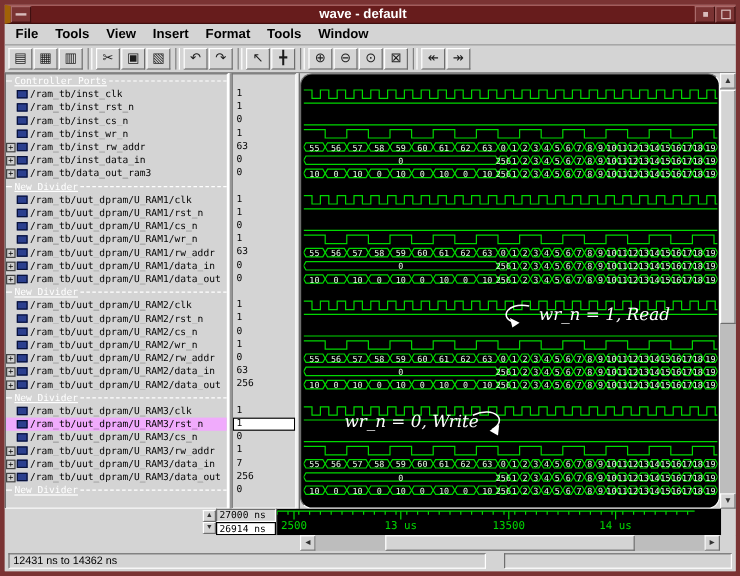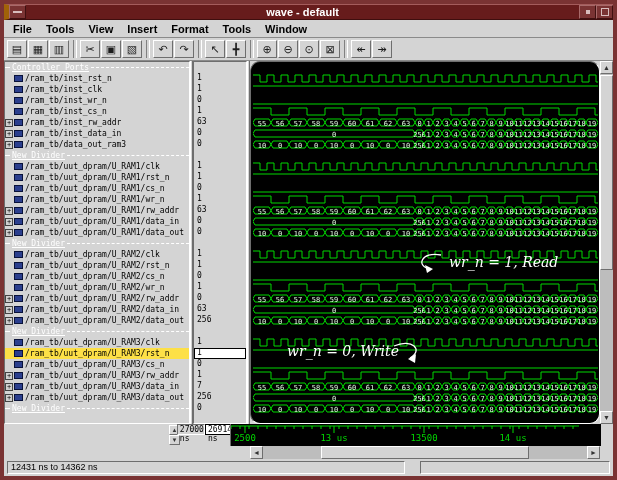--- a/index.html
+++ b/index.html
@@ -36,41 +36,41 @@
   .values{width:54px;background:#d4d4d4;overflow:hidden;}
   .split{width:3px;background:#d4d4d4;border-left:1px solid #fff;border-right:1px solid #6e6e6e;}
   .wavearea{width:350px;background:#000;position:relative;overflow:hidden;border-radius:10px;}
   .nrow{height:11px;display:flex;align-items:center;white-space:nowrap;
         font:8px "DejaVu Sans Mono",monospace;color:#000;}
   .nrow .exp{width:8px;height:8px;border:1px solid #444;background:#cfcfcf;font:7px/6px "DejaVu Sans Mono",monospace;
              text-align:center;margin:0 1px 0 0;flex:none;}
   .nrow .expsp{width:9px;flex:none;}
   .nrow .sicon{width:9px;height:7px;background:#2b3f8e;border:1px solid #09123a;margin:0 2px 0 0;flex:none;}
   .nrow .nm{overflow:hidden;}
-  .nrow.sel{background:#fde047;text-align:right;}
+  .nrow.sel{background:#f0abfc;text-align:right;}
   .drow .dlab{color:#fff;margin:0 2px;text-decoration:underline;}
   .drow .dline{border-top:1px dashed #fff;height:1px;flex:1;}
   .drow .dline.s{flex:none;width:5px;}
   .vrow{height:11px;line-height:11px;padding-left:3px;font:8px "DejaVu Sans Mono",monospace;color:#000;}
   .vrow.sel{background:#fff;outline:1px solid #000;outline-offset:-1px;}
   
   .vscroll{width:13px;background:#bdbdbd;display:flex;flex-direction:column;}
   .sbtn{width:13px;height:13px;flex:none;background:#d4d4d4;border:1px solid;
         border-color:#fff #6e6e6e #6e6e6e #fff;font-size:7px;line-height:11px;text-align:center;color:#333;}
   .sbtn.tiny{width:11px;height:10px;font-size:6px;line-height:8px;}
   .track{flex:1;position:relative;background:#bdbdbd;}
   .thumb{position:absolute;background:#d4d4d4;border:1px solid;border-color:#fff #6e6e6e #6e6e6e #fff;}
   .vthumb{left:0;top:1px;width:13px;height:58%;}
   .hthumb{top:0;left:18%;height:13px;width:64%;}
   
   .bottomrow{height:22px;display:flex;}
   .bleft{width:246px;background:#d4d4d4;display:flex;align-items:stretch;padding:0;}
   .spacer{flex:1;}
   .minisb{width:11px;display:flex;flex-direction:column;justify-content:center;}
-  .tboxes{width:50px;display:flex;justify-content:center;}
+  .tboxes{width:50px;display:flex;flex-direction:column;justify-content:center;}
   .tbox{height:11px;line-height:9px;font:8px "DejaVu Sans Mono",monospace;padding-left:2px;background:#d4d4d4;}
   .cursorbox{background:#fff;border:1px solid #000;}
   .axis{width:404px;background:#000;border-left:1px solid #6e6e6e;}
   .corner{width:13px;background:#d4d4d4;}
   .hscrollrow{height:13px;display:flex;}
   .hleft{width:246px;background:#d4d4d4;}
   .hscroll{width:350px;display:flex;background:#bdbdbd;}
   .track.hor{height:13px;}
   
   .statusbar{height:17px;background:#d4d4d4;display:flex;align-items:center;padding:1px 3px;gap:15px;}
@@ -133,36 +133,36 @@
   <div class="main">
     <div class="names sunken" id="names">
         <div class="nrow drow">
           <span class="dline s"></span>
           <span class="dlab">Controller Ports</span>
           <span class="dline"></span>
         </div>
         <div class="nrow">
           <span class="expsp"></span>
           <span class="sicon"></span>
+          <span class="nm">/ram_tb/inst_clk</span>
+        </div>
+        <div class="nrow">
+          <span class="expsp"></span>
+          <span class="sicon"></span>
           <span class="nm">/ram_tb/inst_rst_n</span>
         </div>
         <div class="nrow">
           <span class="expsp"></span>
           <span class="sicon"></span>
-          <span class="nm">/ram_tb/inst_clk</span>
+          <span class="nm">/ram_tb/inst_cs_n</span>
         </div>
         <div class="nrow">
           <span class="expsp"></span>
           <span class="sicon"></span>
           <span class="nm">/ram_tb/inst_wr_n</span>
-        </div>
-        <div class="nrow">
-          <span class="expsp"></span>
-          <span class="sicon"></span>
-          <span class="nm">/ram_tb/inst_cs_n</span>
         </div>
         <div class="nrow">
           <span class="exp">+</span>
           <span class="sicon"></span>
           <span class="nm">/ram_tb/inst_rw_addr</span>
         </div>
         <div class="nrow">
           <span class="exp">+</span>
           <span class="sicon"></span>
           <span class="nm">/ram_tb/inst_data_in</span>

